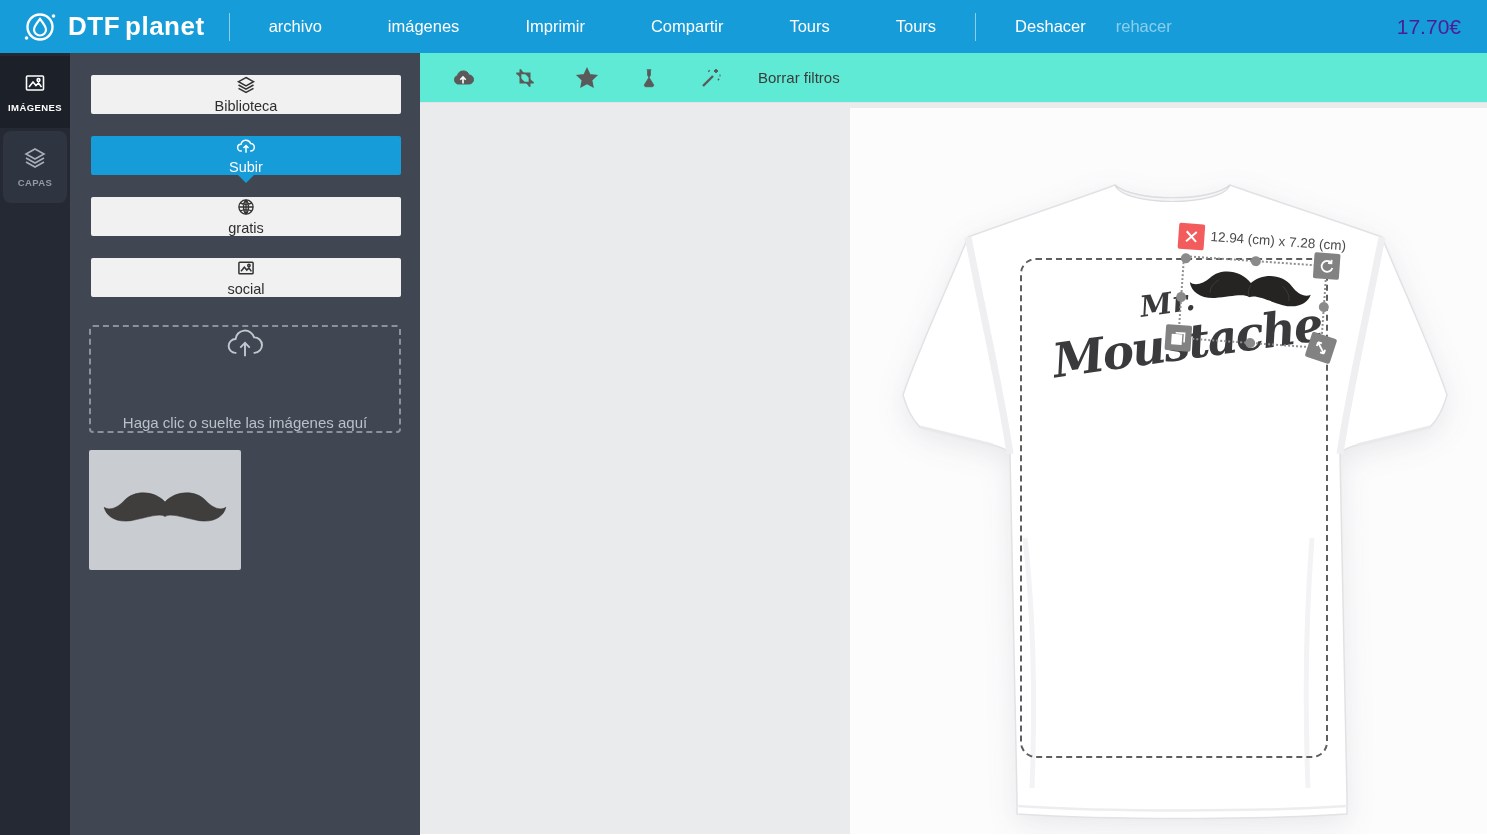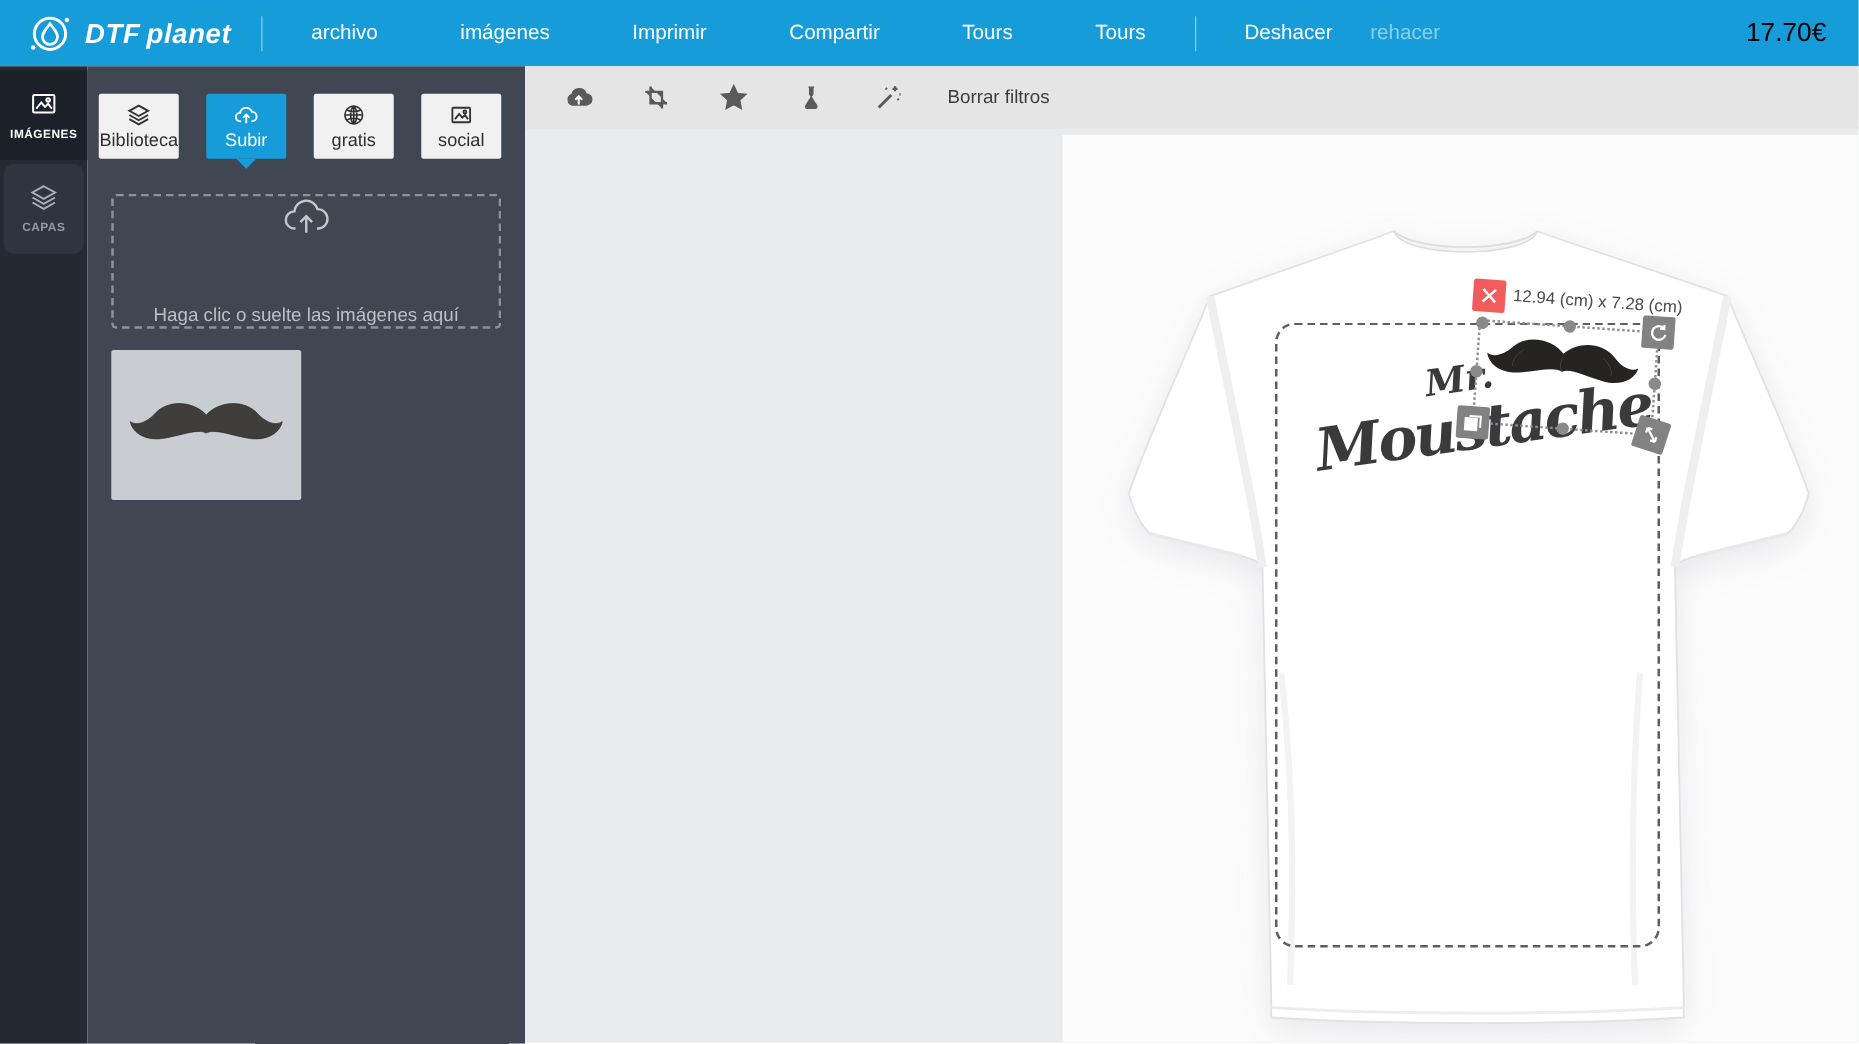--- a/index.html
+++ b/index.html
@@ -5,43 +5,43 @@
   * { margin:0; padding:0; box-sizing:border-box; }
   html,body { width:1487px; height:835px; background:#fff; }
   .app { position:relative; width:1487px; height:835px; overflow:hidden;
          font-family:"Liberation Sans", sans-serif; }
 
   
   .topbar { position:absolute; left:0; top:0; width:100%; height:53px;
             background:#169CD8; display:flex; align-items:center; padding:0 26px 0 22px; }
   .brand { display:flex; align-items:center; gap:10px; cursor:pointer; }
   .brand svg { display:block; }
-  .brand-text { color:#fff; font-size:22px; letter-spacing:.5px;font-style:italic; }
+  .brand-text { color:#fff; font-size:26px; letter-spacing:.5px; }
   .brand-bold { font-weight:800; }
   .brand-light { font-weight:700; margin-left:5px; }
   .vsep { width:1px; height:28px; background:rgba(255,255,255,.5); margin:0 24px; }
   .menu { display:flex; align-items:center;gap:36px; }
   .menu-item { color:#fff; font-size:16.5px; padding:0 15px; cursor:pointer; white-space:nowrap; }
   .menu-item.disabled { color:rgba(255,255,255,.5); }
-  .price { margin-left:auto; color:#000000; font-size:21px; }
+  .price { margin-left:auto; color:#4c1d95; font-size:21px; }
 
   
   .rail { position:absolute; left:0; top:53px; width:70px; height:782px; background:#242933; }
   .rail-group { background:#2F3540; border-radius:8px; margin:3px 3px; }
   .rail-item { height:72px; display:flex; flex-direction:column; align-items:center;
                justify-content:center; gap:7px; cursor:pointer; }
   .rail-item svg { stroke:#A9AFBA; fill:none; }
   .rail-label { font-size:9.5px; font-weight:bold; color:#939AA6; letter-spacing:.4px; }
   .rail-item.active { background:#1C2029; margin:3px 0; border-radius:0; }
   .rail-item.active .rail-label { color:#fff; }
   .rail-item.active svg { stroke:#fff; }
 
   
   .panel { position:absolute; left:70px; top:53px; width:350px; height:782px; background:#404652; }
-  .tabs { display:flex; gap:22px; padding:22px 19px 0 9px; }
+  .tabs { display:flex; gap:22px; padding:22px 19px 0 21px;flex-direction:column; }
   .tab { flex:1; height:52px; background:#F1F1F2; border-radius:2px; cursor:pointer;
          display:flex; flex-direction:column; align-items:center; justify-content:center; gap:3px;
          position:relative; }
   .tab svg { stroke:#333; fill:none; }
   .tab-label { font-size:14.5px; color:#2e2e2e; }
   .tab.active { background:#169CD8; }
   .tab.active svg { stroke:#fff; }
   .tab.active .tab-label { color:#fff; }
   .tab.active::after { content:""; position:absolute; bottom:-8px; left:50%; margin-left:-8px;
                        border-left:8px solid transparent; border-right:8px solid transparent;
@@ -49,21 +49,21 @@
   .dropzone { margin:28px 19px 0 19px; height:108px; border:2px dashed #8C929C; border-radius:4px;
               display:flex; flex-direction:column; align-items:center; justify-content:center;
               gap:8px; cursor:pointer; }
   .dropzone svg { stroke:#C3C8CF; fill:none; }
   .dropzone-label { color:#BBC0C8; font-size:15px;margin-top:48px; }
   .thumb { margin:17px 0 0 19px; width:152px; height:120px; background:#C9CCD1; border-radius:2px;
            display:flex; align-items:center; justify-content:center; cursor:pointer; }
 
   
   .stage { position:absolute; left:420px; top:53px; width:1067px; height:782px; }
-  .toolbar { height:50px; background:#e5e5e5; border-bottom:1px solid #E2E4E6;
+  .toolbar { height:50px; background:#5eead4; border-bottom:1px solid #E2E4E6;
              display:flex; align-items:center; padding-left:22px; gap:20px; }
   .tbtn { width:42px; height:34px; display:flex; align-items:center; justify-content:center;
           cursor:pointer; border-radius:3px; }
   .tbtn svg { fill:#5A5A5A; stroke:#5A5A5A; }
   .clear-filters { color:#3c3c3c; font-size:15px; margin-left:6px; cursor:pointer; }
 
   .canvas { position:relative; width:1067px; height:731px; background:#E9EBED; overflow:hidden; }
   .photo { position:absolute; left:430px; top:5px; width:637px; height:726px; background:#FCFCFD; }
   .shirt-svg { position:absolute; left:0; top:0; }
 

